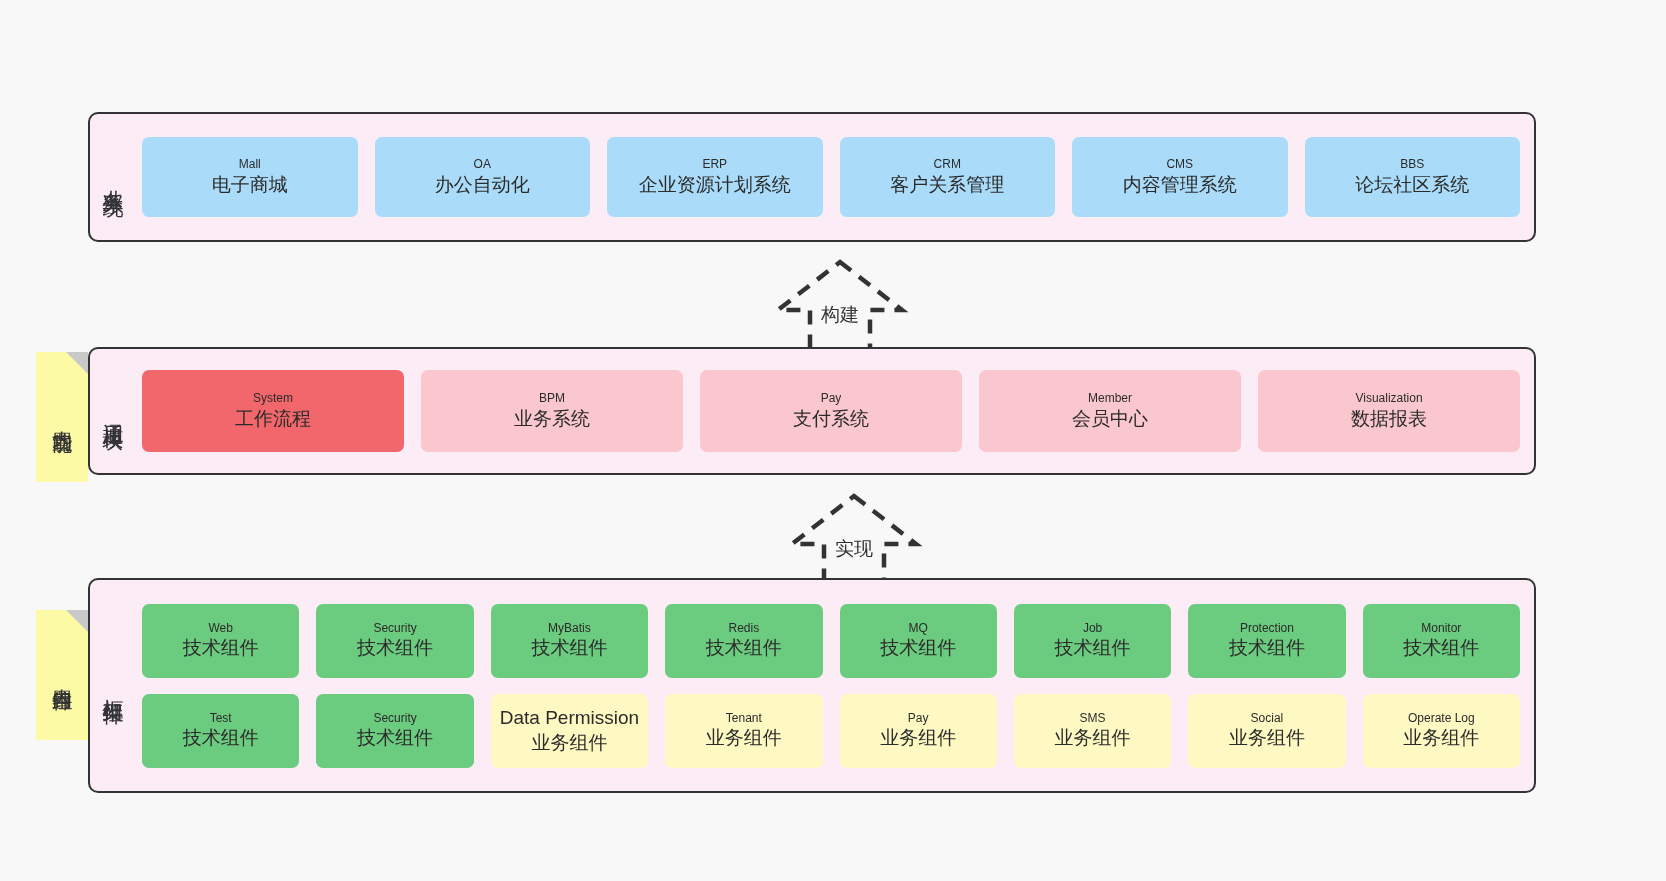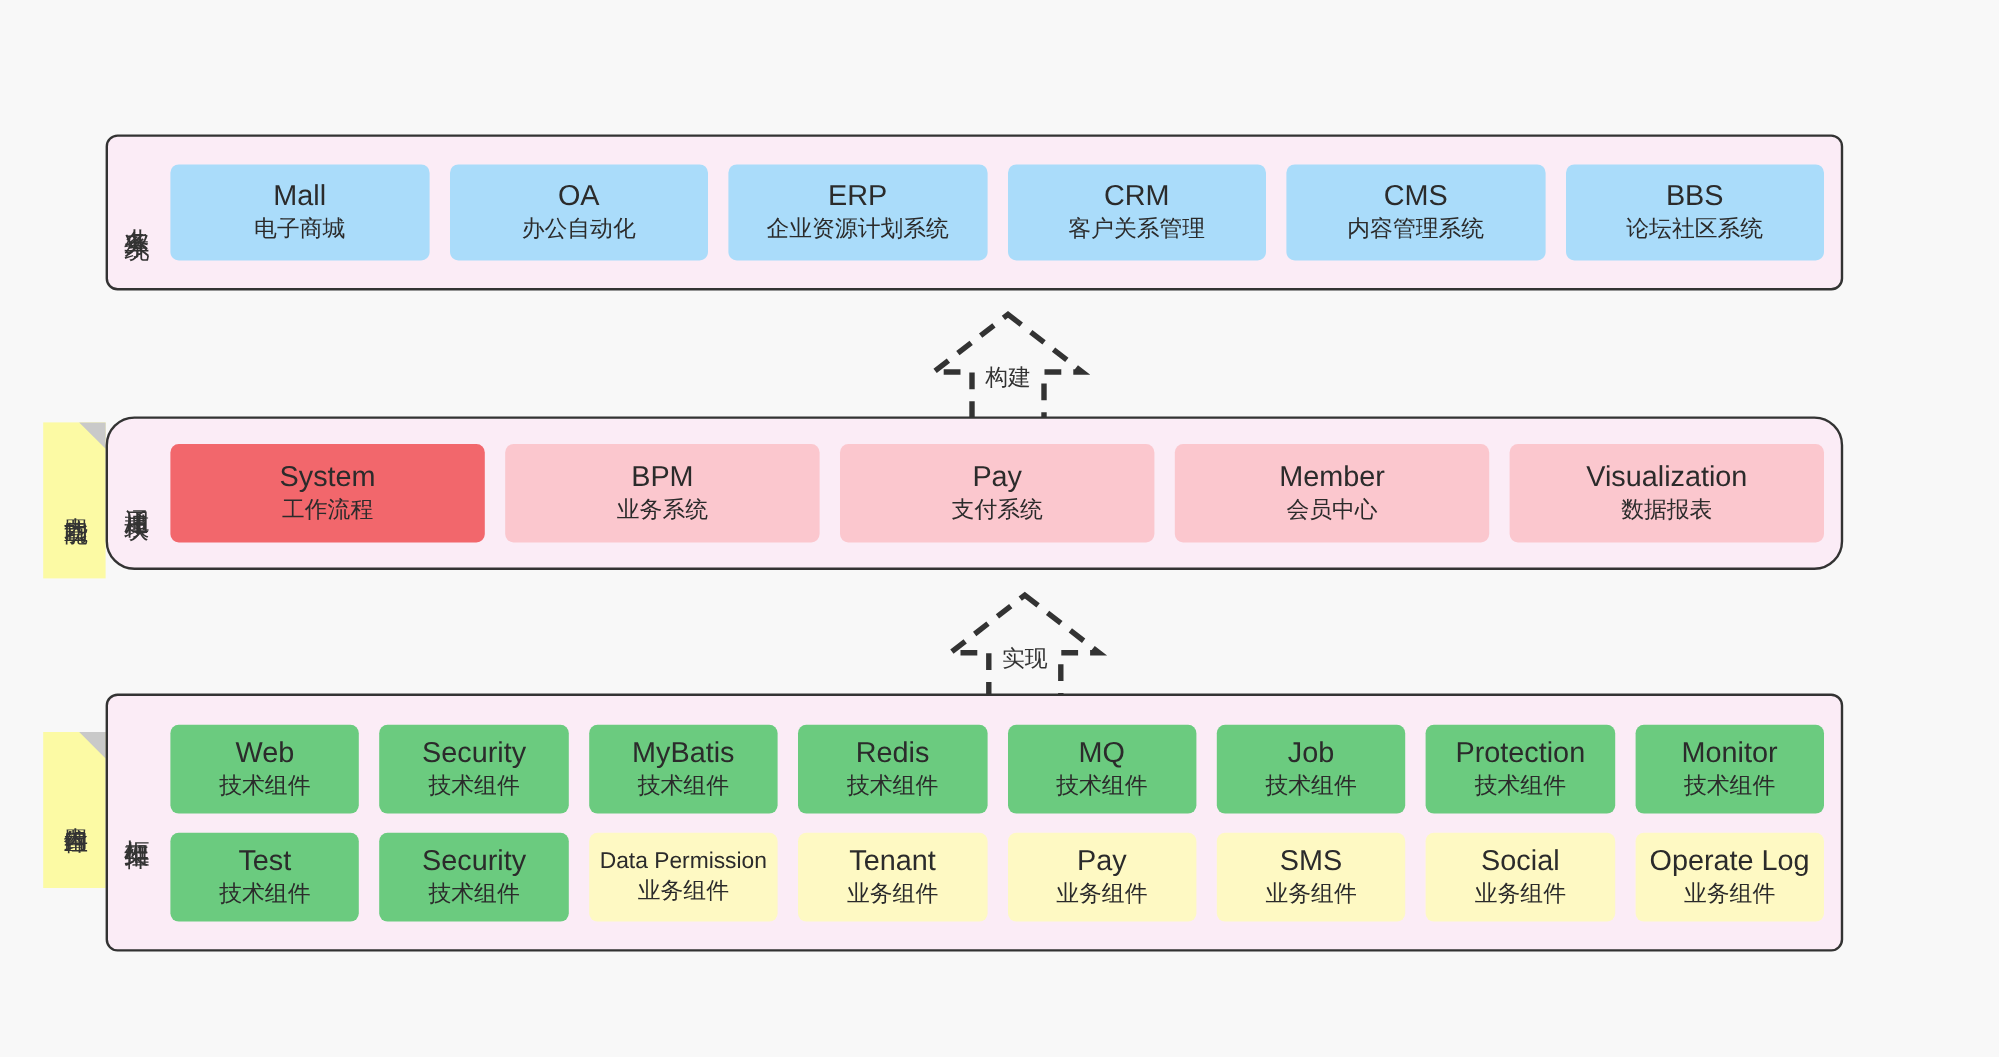--- a/index.html
+++ b/index.html
@@ -63,21 +63,21 @@
     display: flex;
     flex-direction: column;
     align-items: center;
     justify-content: center;
     text-align: center;
     color: #2b2b2b;
     line-height: 1.28;
     padding: 6px 4px;
     min-width: 0;
   }
-  .box .t1 { font-size: 24px; }
+  .box .t1 { font-size: 12px; }
   .box .t2 { font-size: 19px; }
   .box.three .t1 { font-size: 19px; }
 
   .blue   { background: #aadcfa; }
   .red    { background: #f2676c; }
   .pink   { background: #fbc7ce; }
   .green  { background: #6bcb7f; }
   .lgreen { background: #fef9c3; }
 
   .h-sys  { height: 80px; }
@@ -177,21 +177,21 @@
       <path d="M 80 4 L 142 52 L 110 52 L 110 94 L 50 94 L 50 52 L 18 52 Z" fill="none" stroke="#333333" stroke-width="4.5" stroke-dasharray="14,10" stroke-linejoin="miter"></path>
     </svg>
     <div class="alabel">构建</div>
   </div>
 
   <div class="note" style="left:36px; top:352px; height:130px;">
     <span class="fold"></span>
     <span>内置功能</span>
   </div>
 
-  <div class="layer" id="layer-modules" style="left:88px; top:347px; width:1448px; height:128px;border-radius:24px;">
+  <div class="layer" id="layer-modules" style="left:88px; top:347px; width:1448px; height:128px;">
     <div class="layer-title">通用模块</div>
     <div class="layer-body">
       <div class="row">
 
         <div class="box red h-mod">
           <div class="t1">System</div>
           <div class="t2">工作流程</div>
         </div>
 
 

